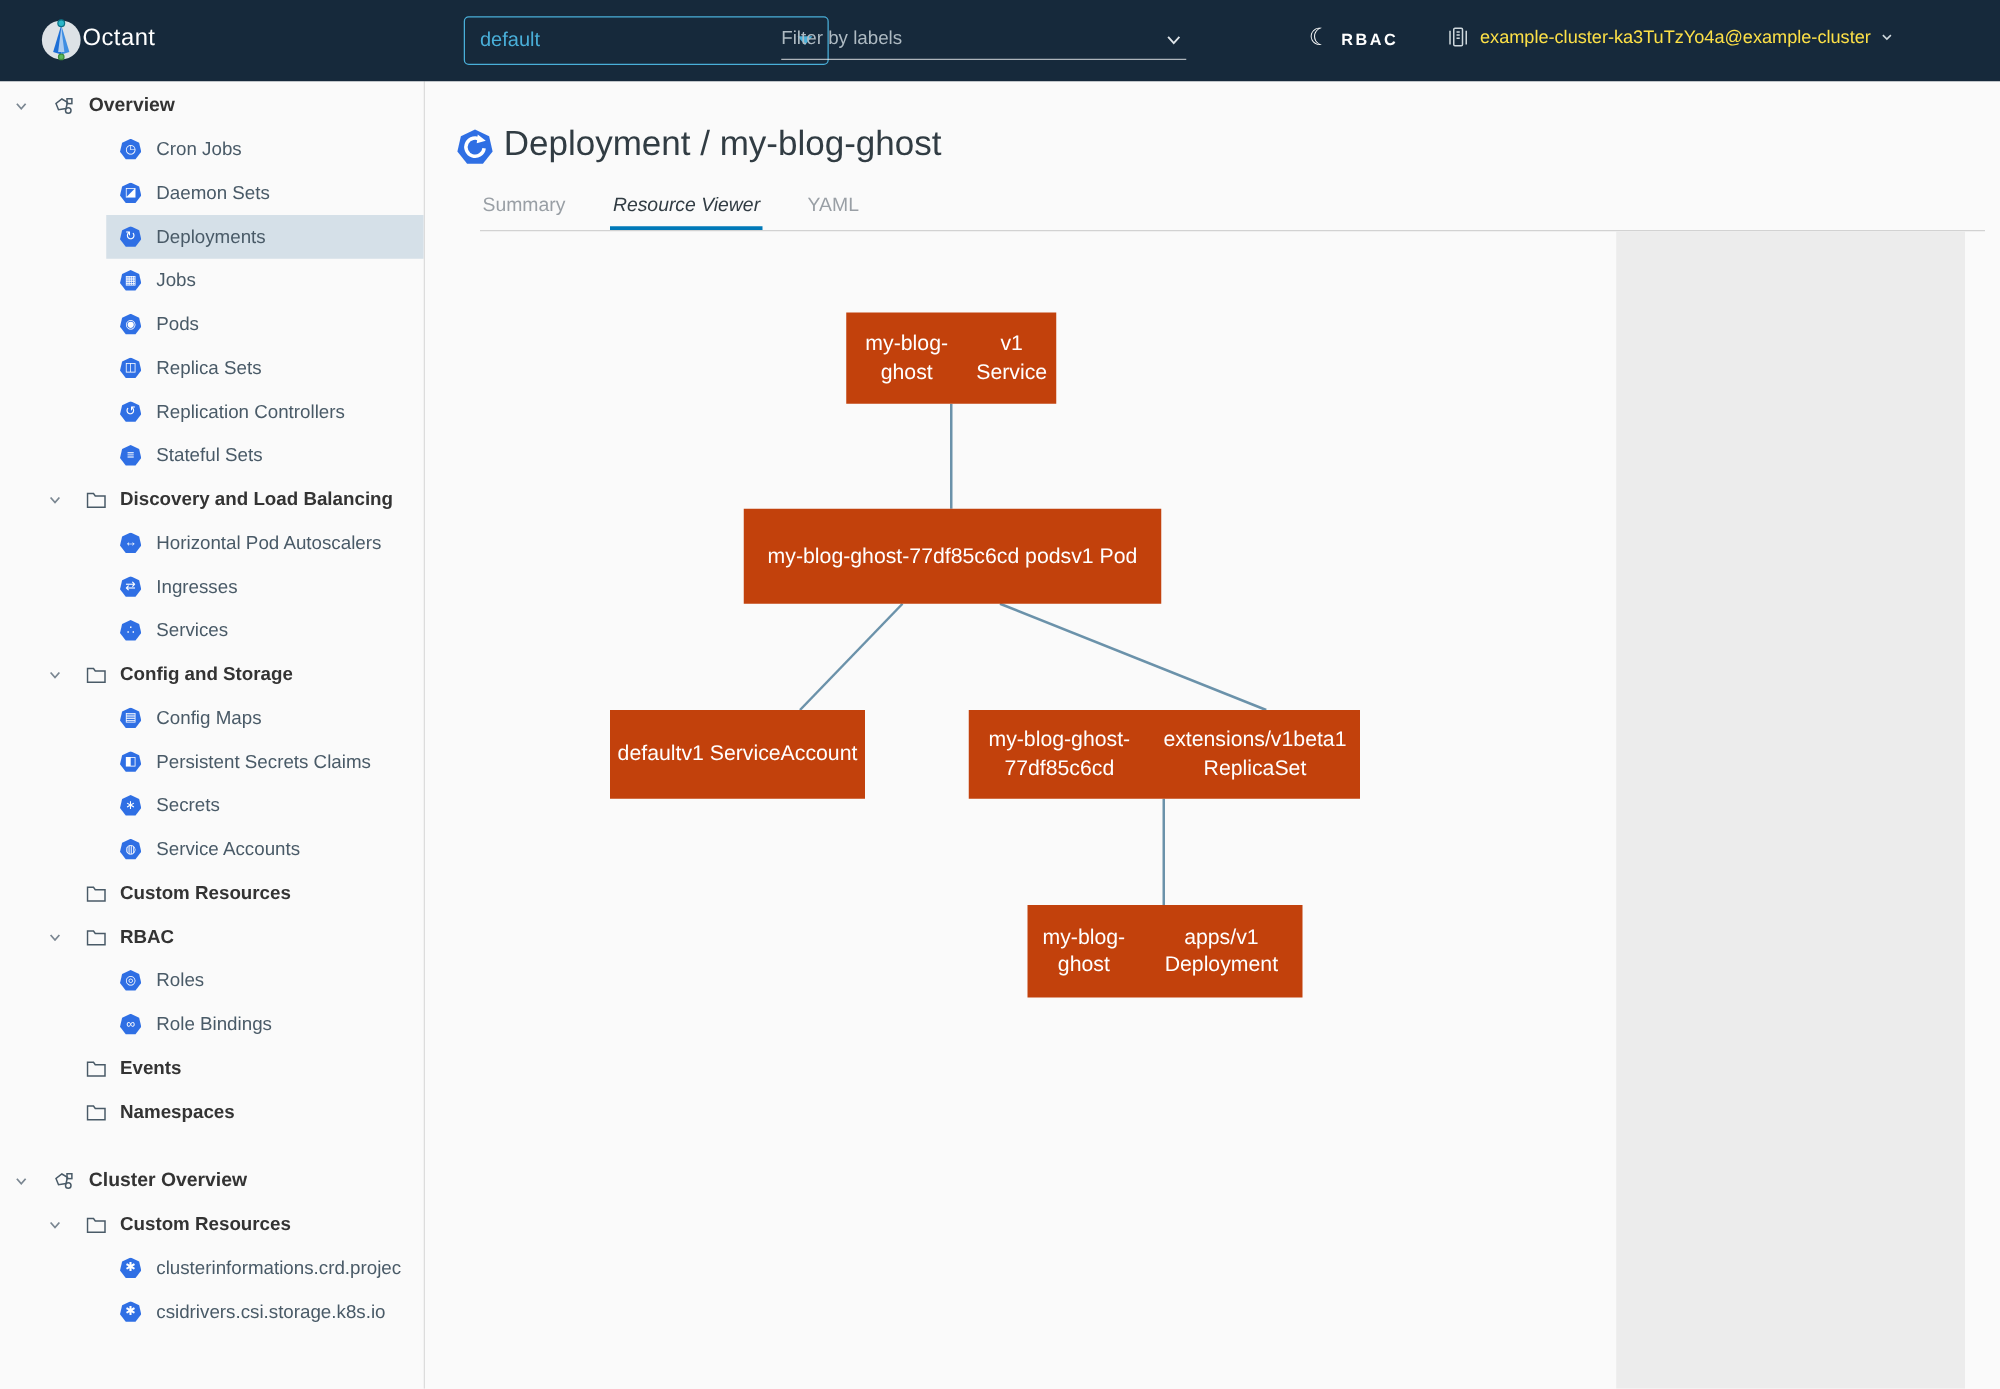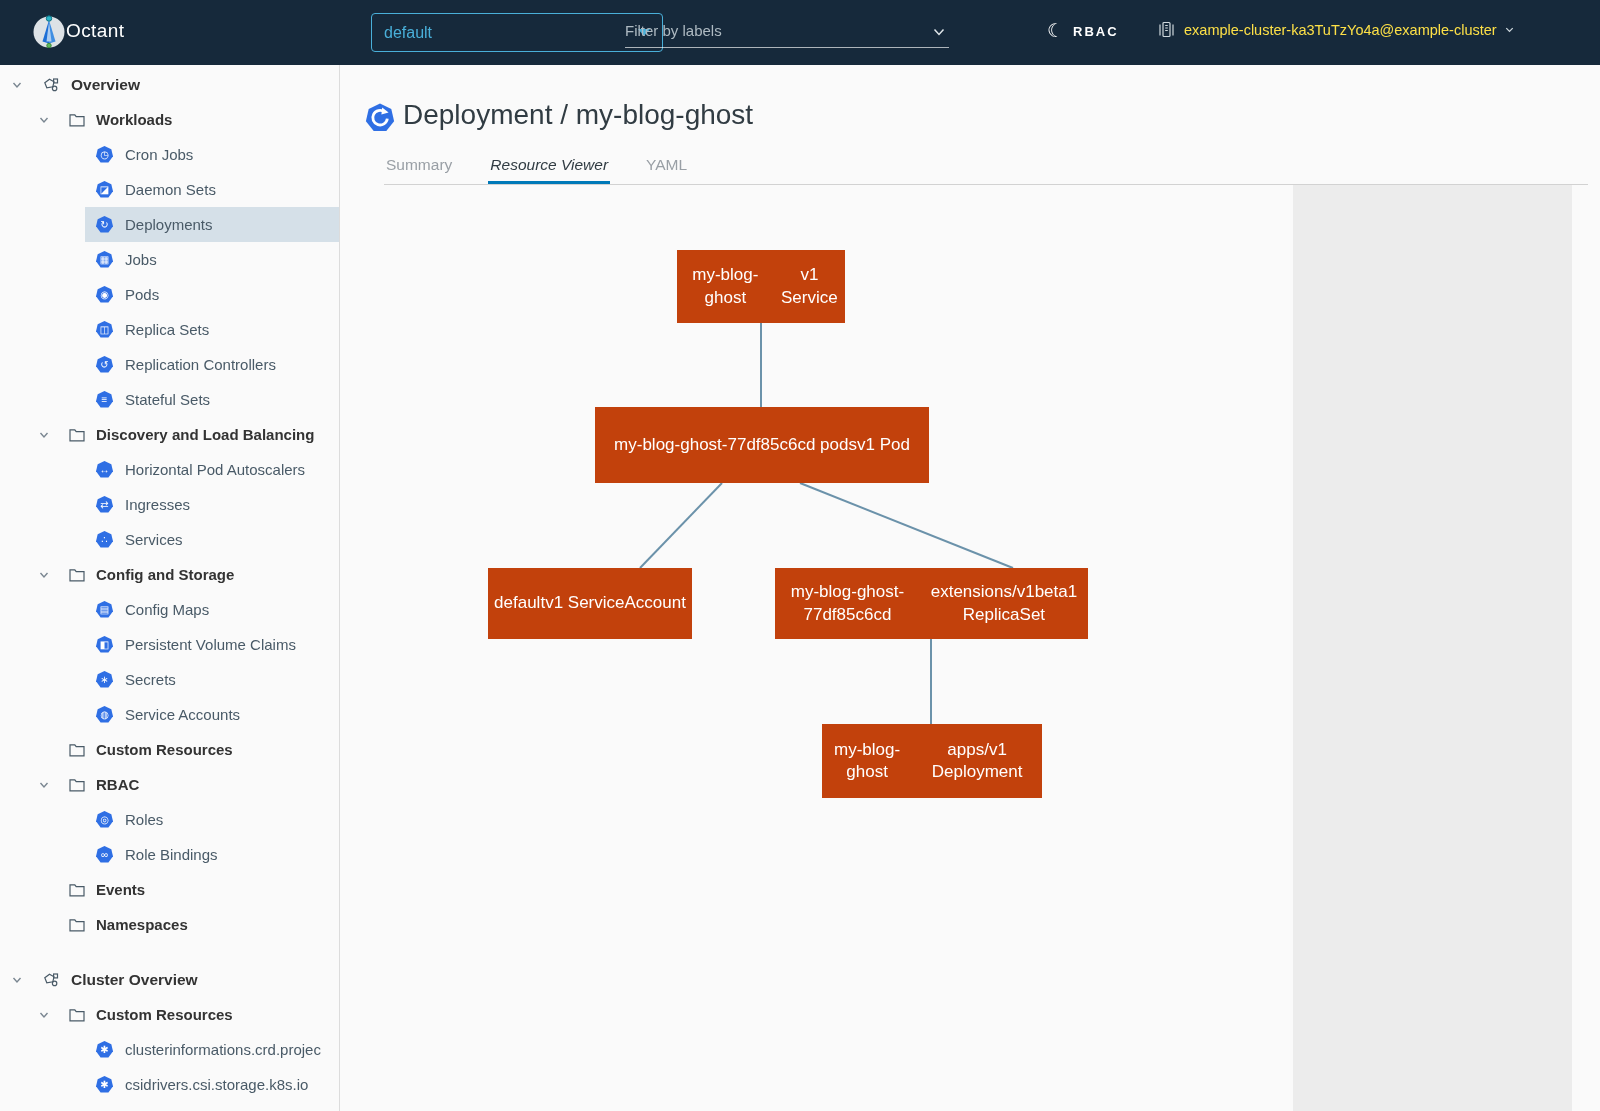--- a/index.html
+++ b/index.html
@@ -118,33 +118,20 @@
       </span>
       <span class="row-icon">
         <svg width="18" height="18" viewBox="0 0 18 18" fill="none" stroke="#495a67" stroke-width="1.2">
           <path d="M7.5 3.2 L12 5.8 L10.8 10.8 L4.8 11.8 L2.8 6.8 Z"></path>
           <rect x="11.6" y="3" width="3.9" height="3.9"></rect>
           <circle cx="12.6" cy="12.4" r="2.2"></circle>
         </svg>
       </span>
       <span class="row-label">Overview</span>
     </div>
-    <div class="side-row group">
-      <span class="chev">
-        <svg width="12" height="12" viewBox="0 0 12 12" fill="none" stroke="#7a8691" stroke-width="1.4">
-          <polyline points="2.5,4 6,8 9.5,4"></polyline>
-        </svg>
-      </span>
-      <span class="row-icon">
-        <svg width="16" height="14" viewBox="0 0 16 14" fill="none" stroke="#495a67" stroke-width="1.2">
-          <path d="M1 12.8 V1.8 h4.8 l1.4 1.9 H15 v9.1 z"></path>
-        </svg>
-      </span>
-      <span class="row-label">Workloads</span>
-    </div>
     <div class="side-row item">
       <span class="row-icon hept">◷</span>
       <span class="row-label">Cron Jobs</span>
     </div>
     <div class="side-row item">
       <span class="row-icon hept">◪</span>
       <span class="row-label">Daemon Sets</span>
     </div>
     <div class="side-row item selected">
       <span class="row-icon hept">↻</span>
@@ -207,21 +194,21 @@
         </svg>
       </span>
       <span class="row-label">Config and Storage</span>
     </div>
     <div class="side-row item">
       <span class="row-icon hept">▤</span>
       <span class="row-label">Config Maps</span>
     </div>
     <div class="side-row item">
       <span class="row-icon hept">◧</span>
-      <span class="row-label">Persistent Volume Claims</span>
+      <span class="row-label">Persistent Secrets Claims</span>
     </div>
     <div class="side-row item">
       <span class="row-icon hept">∗</span>
       <span class="row-label">Secrets</span>
     </div>
     <div class="side-row item">
       <span class="row-icon hept">◍</span>
       <span class="row-label">Service Accounts</span>
     </div>
     <div class="side-row group">

